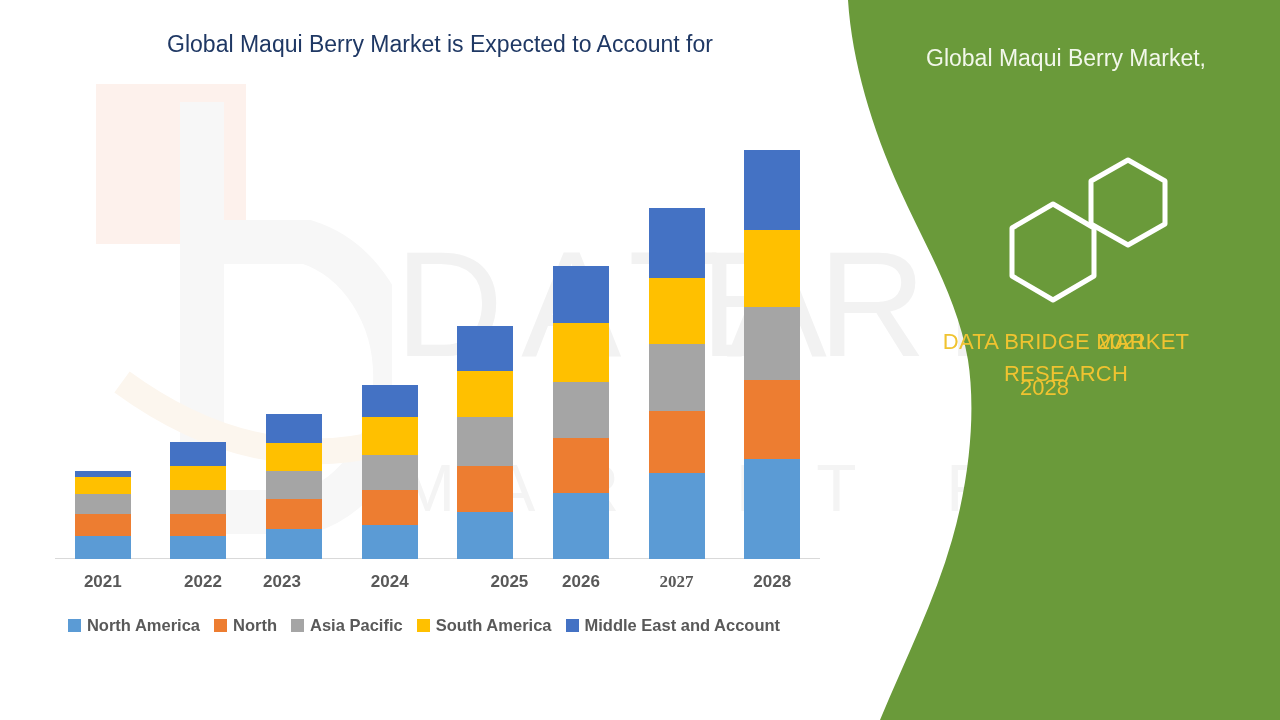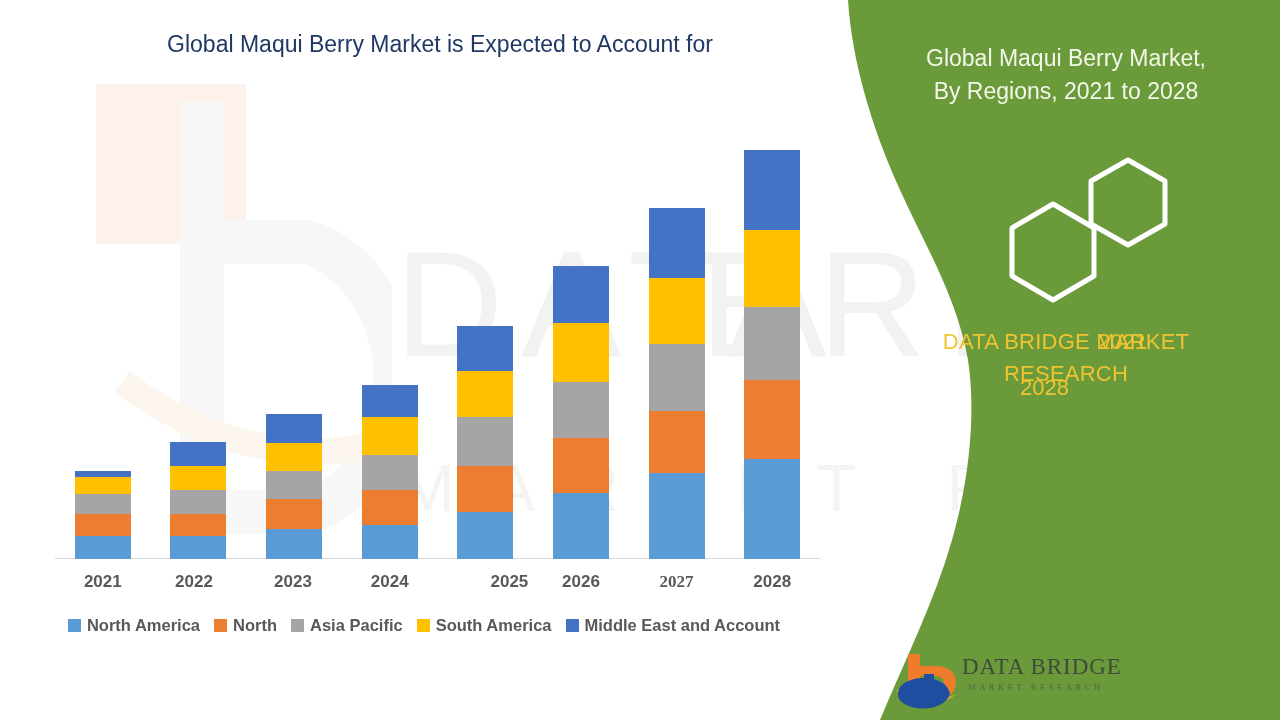--- a/index.html
+++ b/index.html
@@ -287,22 +287,22 @@
           <div class="seg" style="height: 80.1175px; background: rgb(68, 114, 196);"></div>
           <div class="seg" style="height: 76.825px; background: rgb(255, 192, 0);"></div>
           <div class="seg" style="height: 73.5325px; background: rgb(165, 165, 165);"></div>
           <div class="seg" style="height: 79.02px; background: rgb(237, 125, 49);"></div>
           <div class="seg" style="height: 99.8725px; background: rgb(91, 155, 213);"></div>
         </div>
       </div>
 
     <div class="xlabels" id="xlabels">
         <div class="xlabel" style="left: 4.8125px;">2021</div>
-        <div class="xlabel" style="left: 96px;">2022</div>
-        <div class="xlabel" style="left: 195px; text-align: center;">2023</div>
+        <div class="xlabel" style="left: 105px;">2022</div>
+        <div class="xlabel" style="left: 184px; text-align: center;">2023</div>
         <div class="xlabel" style="left: 291.688px;">2024</div>
         <div class="xlabel" style="left: 387.312px; text-align: right;">2025</div>
         <div class="xlabel" style="left: 482.938px;">2026</div>
         <div class="xlabel" style="left: 578.562px; font-family: Liberation Serif, serif;">2027</div>
         <div class="xlabel" style="left: 674.188px;">2028</div>
       </div>
 
     <div class="legend" id="legend">
         <div class="legend-item">
           <span class="legend-swatch" style="background: rgb(91, 155, 213);"></span>
@@ -332,46 +332,33 @@
              C 905 660 935 600 952 540
              C 972 470 975 405 968 360
              C 958 300 925 245 900 190
              C 872 128 852 62 848 0 Z" fill="#6a9a3a"></path>
   </svg>
 
   <div class="panel-content">
 
     <div class="panel-title">
       <div>Global Maqui Berry Market,</div>
-      <div>By Regions, 2021 to 2028</div>
     </div>
 
     <div class="hex-wrap">
       <svg width="372" height="160" viewBox="0 0 372 160">
 
         <polygon points="248,4 285,25 285,68 248,89 211,68 211,25" transform="translate(0,0) scale(1.0)" fill="none" stroke="#ffffff" stroke-width="5" stroke-linejoin="round"></polygon>
 
         <polygon points="173,48 214,72 214,120 173,144 132,120 132,72" fill="none" stroke="#ffffff" stroke-width="5" stroke-linejoin="round"></polygon>
       </svg>
       <div class="hex-label hex-2021">2021</div>
       <div class="hex-label hex-2028">2028</div>
     </div>
 
     <div class="brand-text">
       <div>DATA BRIDGE MARKET</div>
       <div>RESEARCH</div>
     </div>
 
-    <div class="logo-block">
-      <svg width="70" height="62" viewBox="0 0 70 62" style="position:absolute;left:4px;top:4px;">
-        <path d="M14 4 L26 4 L26 52 L14 52 Z" fill="#ef7c2a"></path>
-        <path d="M26 16 L42 16 C56 16 62 24 62 32 C62 42 54 50 42 50 L34 50 L34 40 L42 40
-                 C47 40 50 37 50 33 C50 29 47 26 42 26 L26 26 Z" fill="#ef7c2a"></path>
-        <path d="M2 40 C18 56 46 58 62 44 C48 52 26 50 14 40 Z" fill="#f3b229"></path>
-        <path d="M4 44 C4 34 16 28 30 28 C44 28 54 34 56 44 C52 56 36 60 22 58 C12 56 4 52 4 44 Z" fill="#1f4ea1"></path>
-        <path d="M30 24 L40 24 L40 56 L30 56 Z" fill="#1f4ea1"></path>
-      </svg>
-      <div class="logo-word">DATA BRIDGE</div>
-      <div class="logo-sub">MARKET RESEARCH</div>
-    </div>
   </div>
 
 </div>
 
 </body></html>

